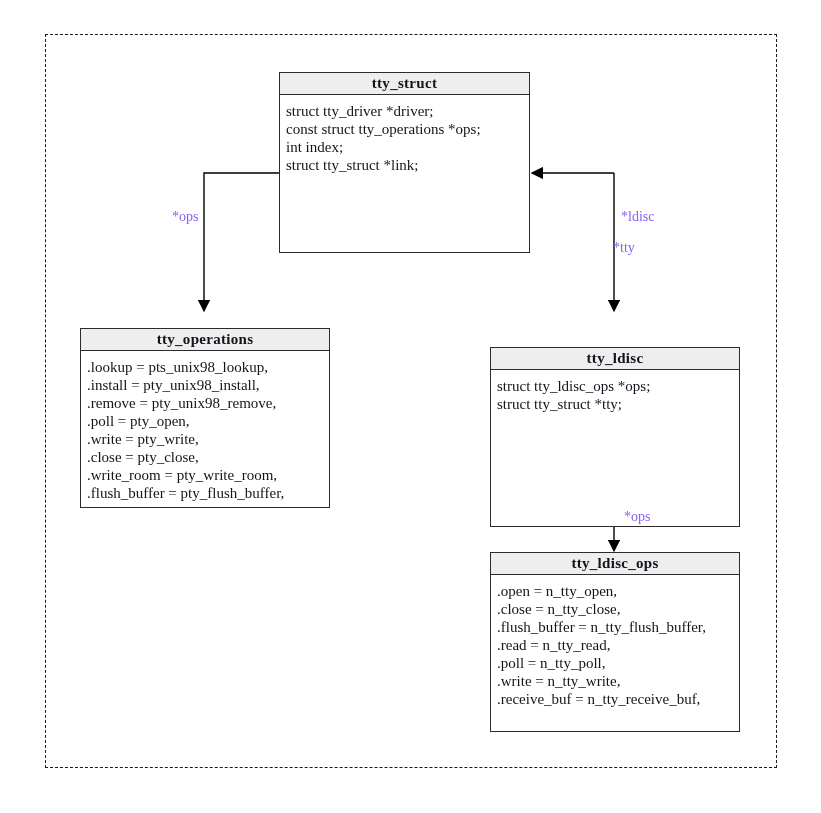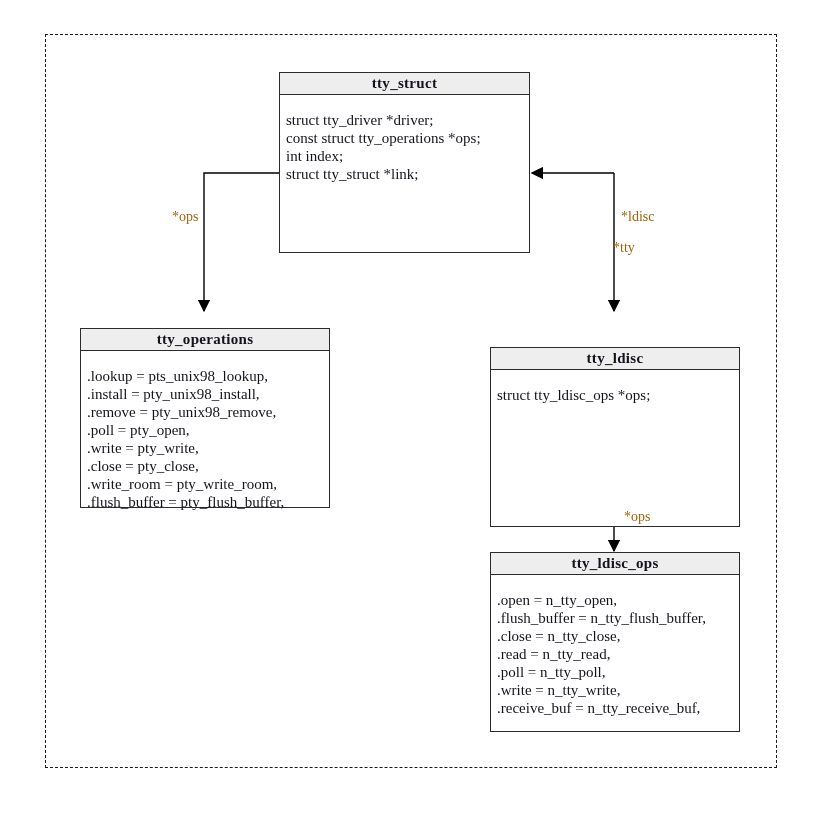--- a/index.html
+++ b/index.html
@@ -43,34 +43,34 @@
     height: 22px;
     line-height: 21px;
     background: #eeeeee;
     border-bottom: 1px solid #2b2b2b;
     text-align: center;
     font-weight: bold;
     font-size: 15px;
     letter-spacing: 0.3px;
   }
   .sbox .bd {
-    padding: 16px 4px 0 6px;
+    padding: 7px 4px 0 6px;
     font-size: 15px;
     line-height: 18px;
     white-space: nowrap;
   }
   .box-tty-struct      { left: 279px; top: 72px;  width: 251px; height: 181px; }
   .box-tty-operations  { left: 80px;  top: 328px; width: 250px; height: 180px; }
   .box-tty-ldisc       { left: 490px; top: 312px; width: 250px; height: 180px; margin-top: 35px; }
   .box-tty-ldisc-ops   { left: 490px; top: 552px; width: 250px; height: 180px; }
   .clabel {
     position: absolute;
     font-size: 14px;
     line-height: 16px;
-    color: #a16207;
+    color: #8b5cf6;
     white-space: nowrap;
   }
   .clabel-ops-left   { left: 172px; top: 209px; }
   .clabel-ldisc      { left: 621px; top: 209px; }
   .clabel-tty        { left: 584px; top: 240px; margin-left: 29px; }
   .clabel-ops-bottom { left: 624px; top: 509px; }
 </style>
 </head>
 <body>
 
@@ -111,29 +111,30 @@
       <div class="fl">.close = pty_close,</div>
       <div class="fl">.write_room = pty_write_room,</div>
       <div class="fl">.flush_buffer = pty_flush_buffer,</div>
     </div>
   </div>
 
   <div class="sbox box-tty-ldisc">
     <div class="hd">tty_ldisc</div>
     <div class="bd">
       <div class="fl">struct tty_ldisc_ops *ops;</div>
+      <div class="fl">struct tty_struct *tty;</div>
     </div>
   </div>
 
   <div class="sbox box-tty-ldisc-ops">
     <div class="hd">tty_ldisc_ops</div>
     <div class="bd">
       <div class="fl">.open = n_tty_open,</div>
+      <div class="fl">.close = n_tty_close,</div>
       <div class="fl">.flush_buffer = n_tty_flush_buffer,</div>
-      <div class="fl">.close = n_tty_close,</div>
       <div class="fl">.read = n_tty_read,</div>
       <div class="fl">.poll = n_tty_poll,</div>
       <div class="fl">.write = n_tty_write,</div>
       <div class="fl">.receive_buf = n_tty_receive_buf,</div>
     </div>
   </div>
 
   <div class="clabel clabel-ops-left">*ops</div>
   <div class="clabel clabel-ldisc">*ldisc</div>
   <div class="clabel clabel-tty">*tty</div>

